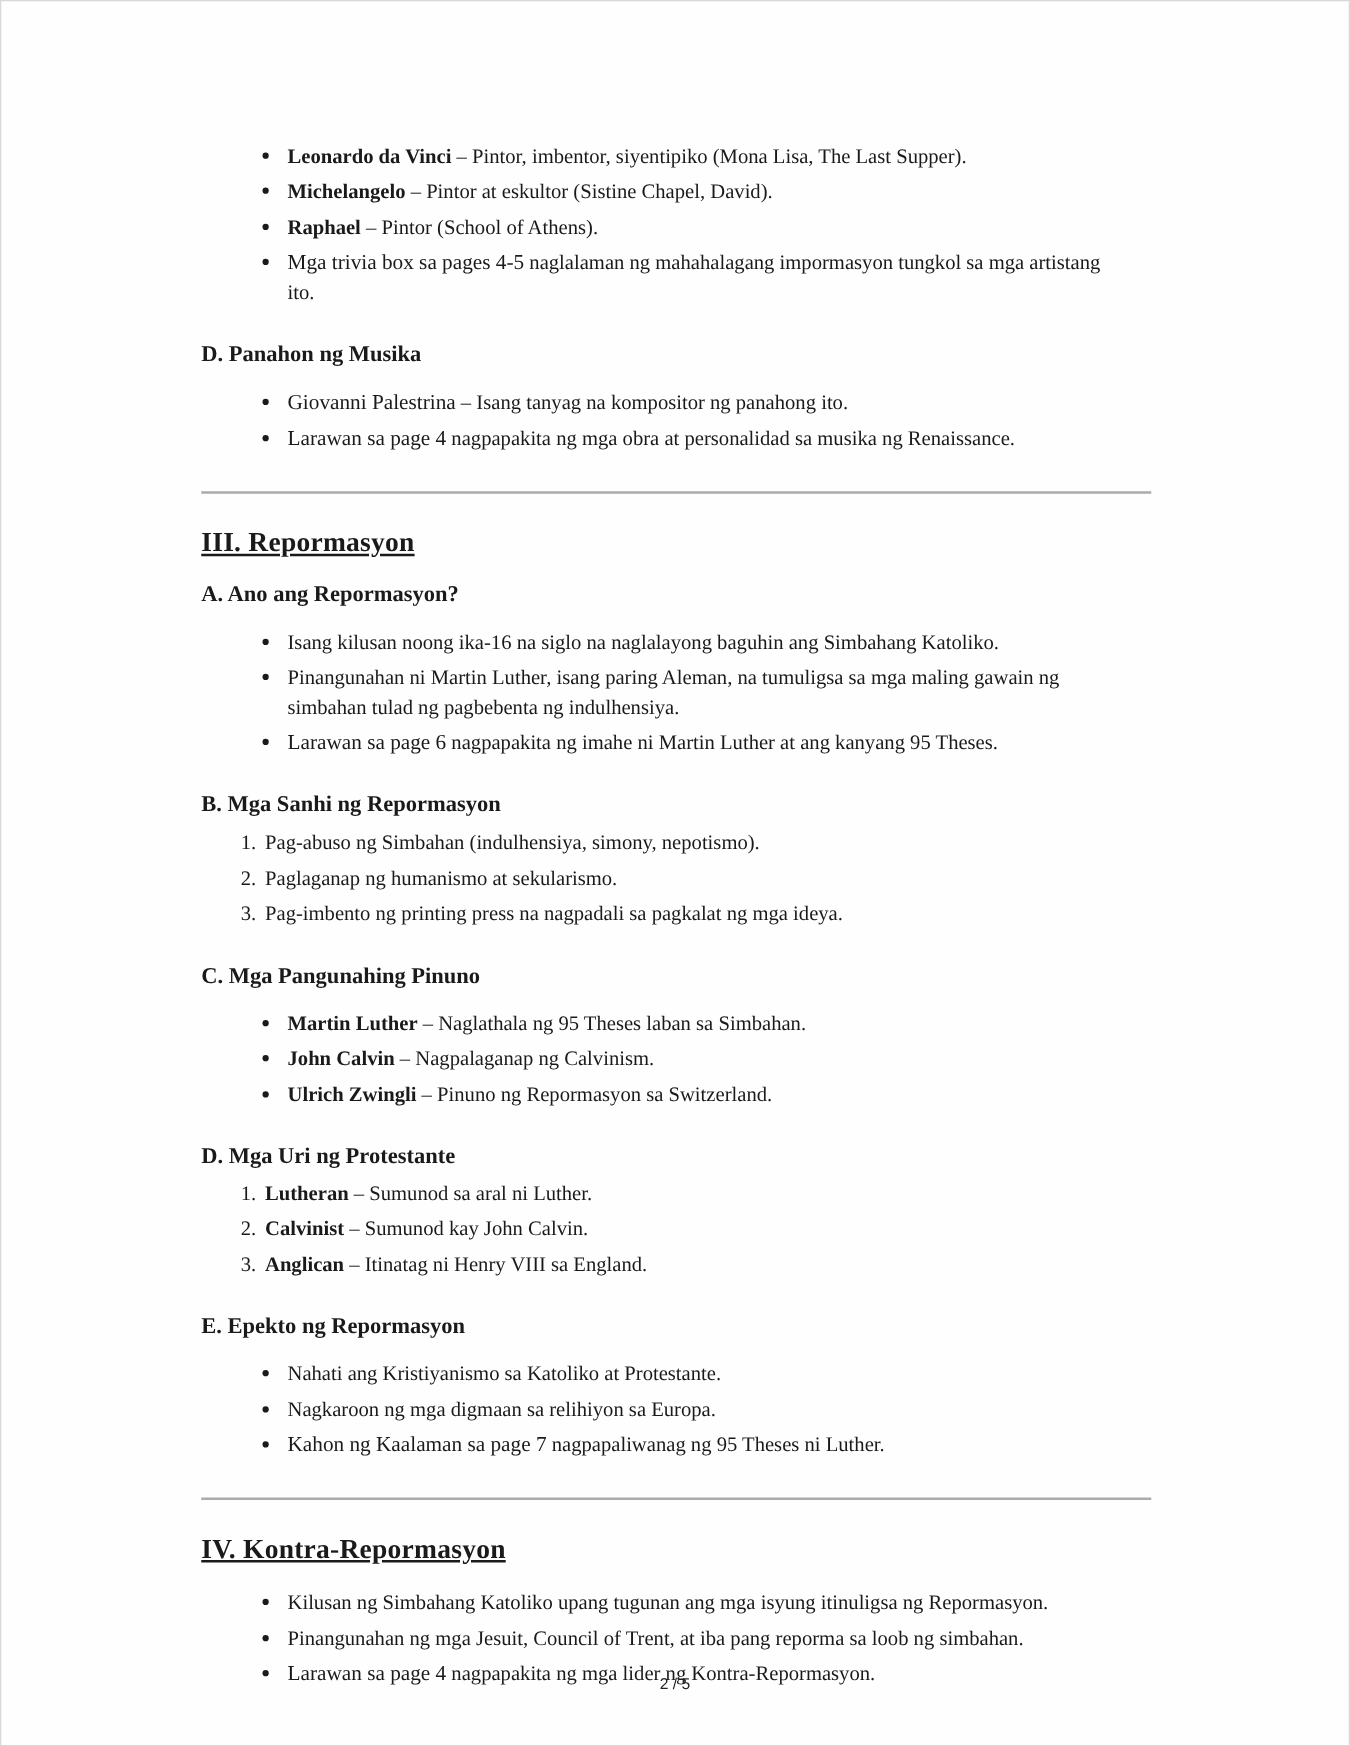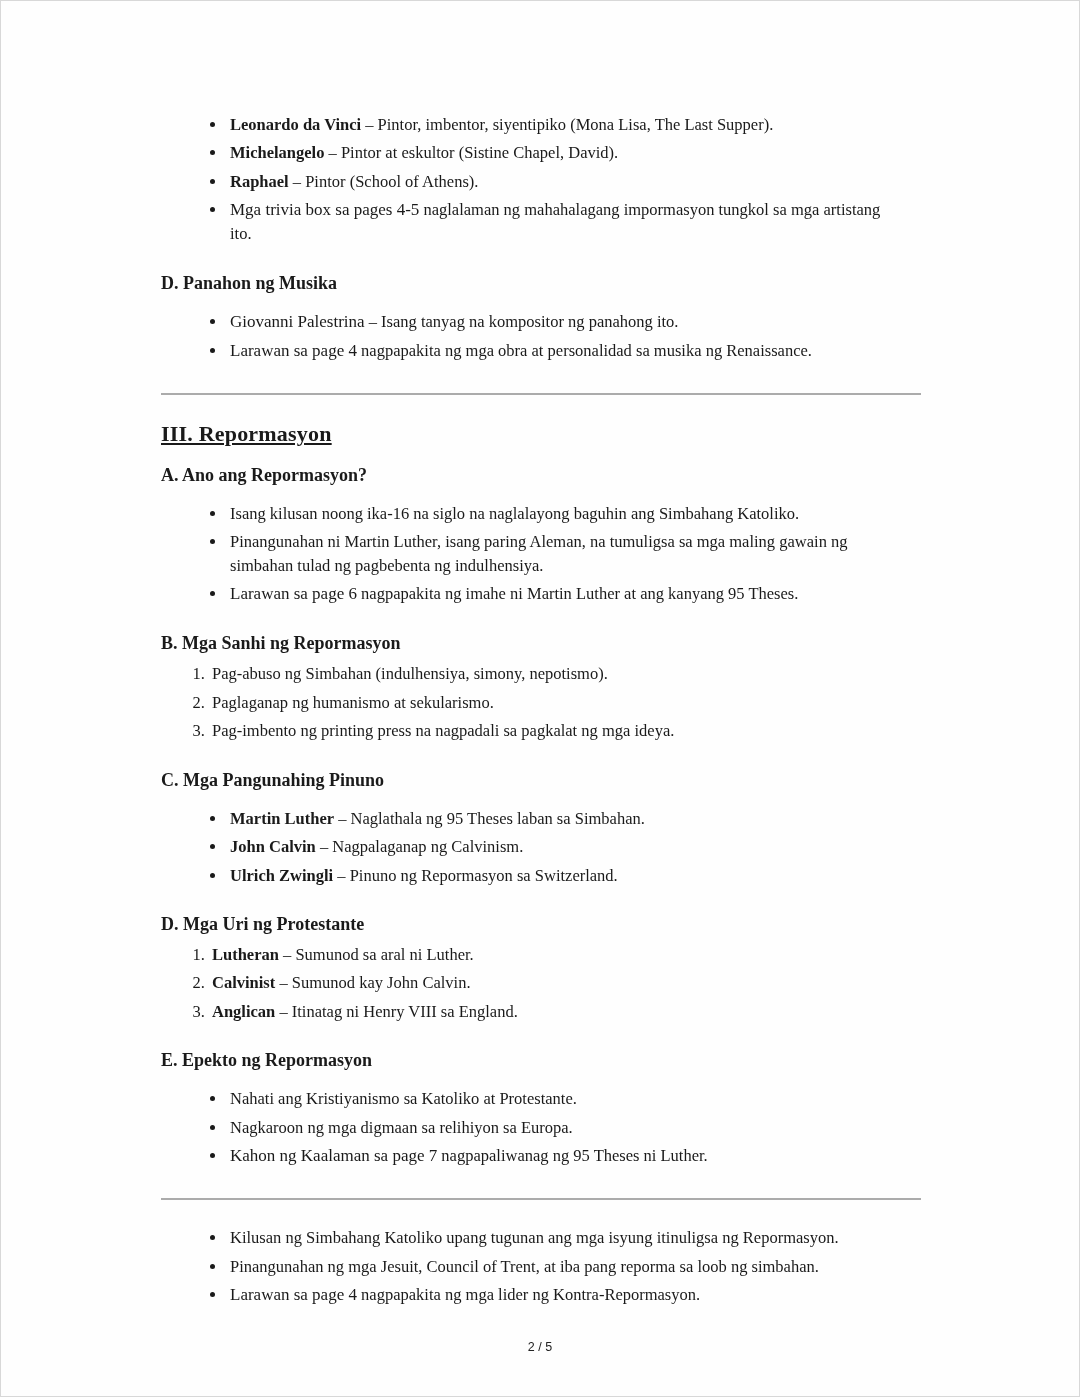--- a/index.html
+++ b/index.html
@@ -102,20 +102,21 @@
       <div class="sec-h">E. Epekto ng Repormasyon</div>
       <ul class="blist">
         <li><span>Nahati ang Kristiyanismo sa Katoliko at Protestante.</span></li>
         <li><span>Nagkaroon ng mga digmaan sa relihiyon sa Europa.</span></li>
         <li><span class="lead-i">Kahon ng Kaalaman sa page 7</span><span> nagpapaliwanag ng 95 Theses ni Luther.</span></li>
       </ul>
     </div>
 
     <div class="rule"></div>
 
+    <h2 class="doc-h2">IV. Kontra-Repormasyon</h2>
 
     <div class="sec">
       <ul class="blist">
         <li><span>Kilusan ng Simbahang Katoliko upang tugunan ang mga isyung itinuligsa ng Repormasyon.</span></li>
         <li><span>Pinangunahan ng mga Jesuit, Council of Trent, at iba pang reporma sa loob ng simbahan.</span></li>
         <li><span class="lead-i">Larawan sa page 4</span><span> nagpapakita ng mga lider ng Kontra-Repormasyon.</span></li>
       </ul>
     </div>
 
   </div>

